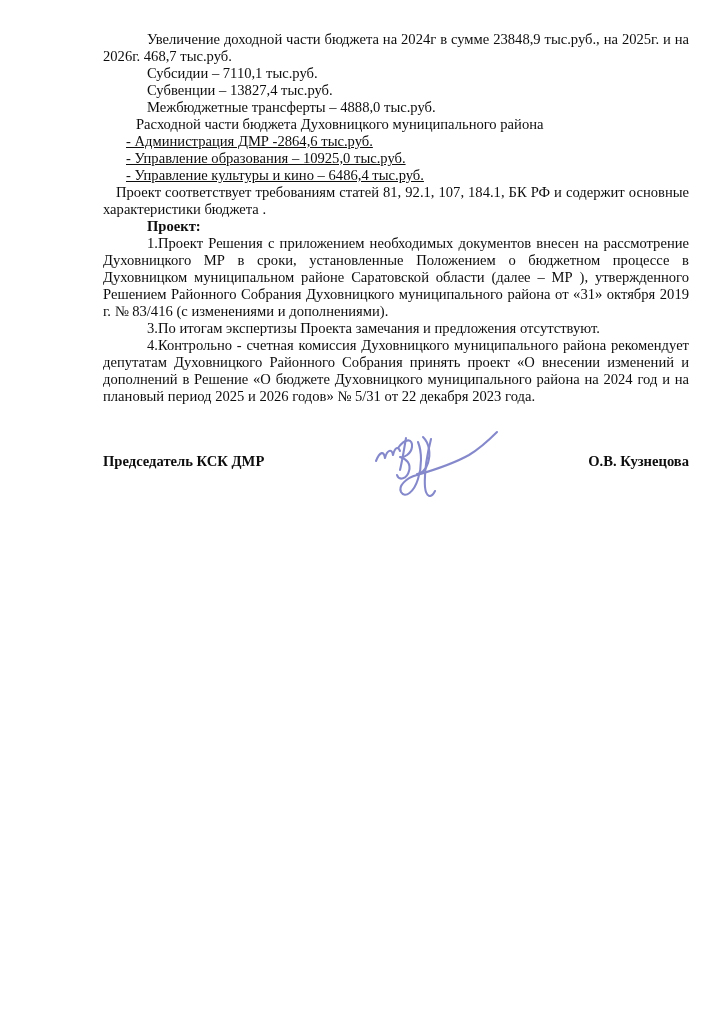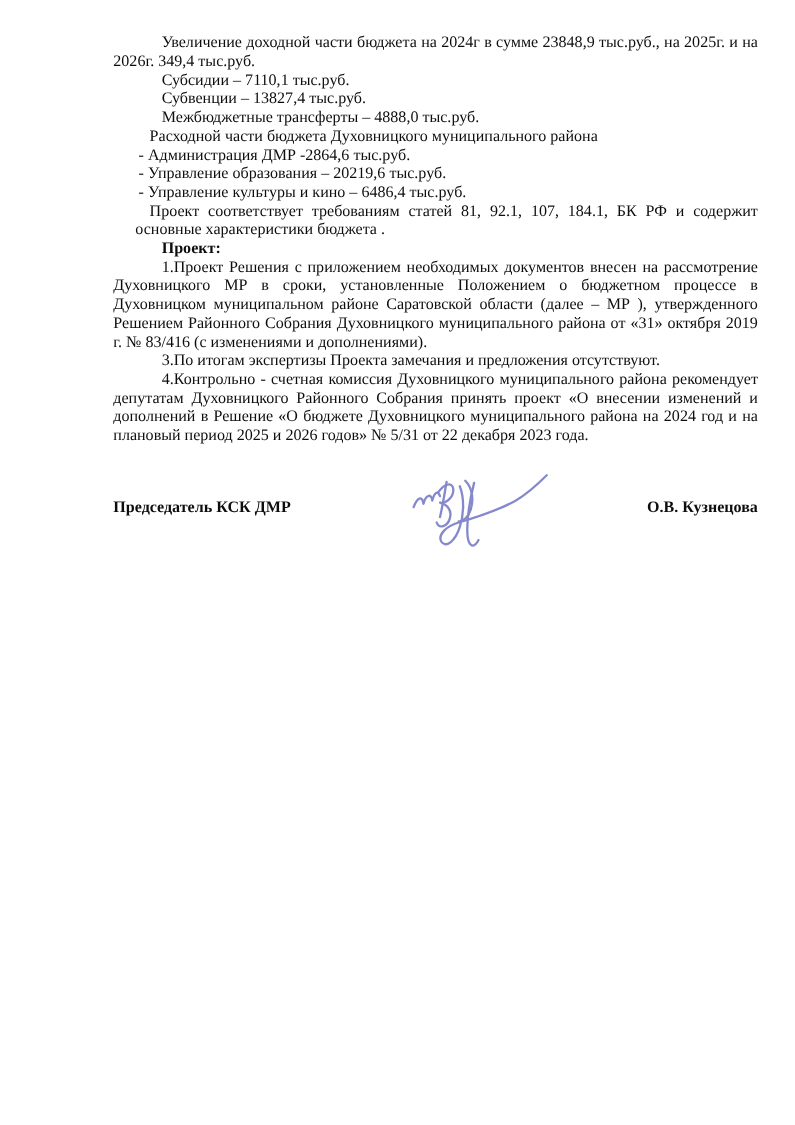--- a/index.html
+++ b/index.html
@@ -24,22 +24,22 @@
     top: 31px;
     width: 586px;
   }
   .para {
     margin: 0;
     padding: 0;
   }
   .justify { text-align: justify; }
   .indent-large  { text-indent: 44px; }
   .indent-medium { text-indent: 33px; }
-  .indent-small  { text-indent: 23px; }
-  .indent-tiny   { text-indent: 13px; margin-left: 20px; }
+  .indent-small  { text-indent: 23px; text-decoration: underline; }
+  .indent-tiny   { text-indent: 13px; }
   .conclusions-heading {
     margin: 0;
     font-weight: bold;
     text-indent: 44px;
     font-size: 14.6px;
     line-height: 17px;
   }
   .signature-row {
     position: relative;
     margin-top: 48px;
@@ -59,33 +59,33 @@
     height: 82px;
     pointer-events: none;
   }
 </style>
 </head>
 <body>
 
 <div class="page">
   <div class="content">
 
-    <p class="para justify indent-large">Увеличение доходной части бюджета на 2024г в сумме 23848,9 тыс.руб., на 2025г. и на 2026г. 349,4 тыс.руб.</p>
+    <p class="para justify indent-large">Увеличение доходной части бюджета на 2024г в сумме 23848,9 тыс.руб., на 2025г. и на 2026г. 468,7 тыс.руб.</p>
 
     <p class="para indent-large">Субсидии – 7110,1 тыс.руб.</p>
 
     <p class="para indent-large">Субвенции – 13827,4 тыс.руб.</p>
 
     <p class="para indent-large">Межбюджетные трансферты – 4888,0 тыс.руб.</p>
 
     <p class="para indent-medium">Расходной части бюджета Духовницкого муниципального района</p>
 
     <p class="para indent-small">- Администрация ДМР -2864,6 тыс.руб.</p>
 
-    <p class="para indent-small">- Управление образования – 20219,6 тыс.руб.</p>
+    <p class="para indent-small">- Управление образования – 10925,0 тыс.руб.</p>
 
     <p class="para indent-small">- Управление культуры и кино – 6486,4 тыс.руб.</p>
 
     <p class="para justify indent-tiny">Проект соответствует требованиям статей 81, 92.1, 107, 184.1, БК РФ и содержит основные характеристики бюджета .</p>
 
     <p class="conclusions-heading">Проект:</p>
 
     <p class="para justify indent-large">1.Проект Решения с приложением необходимых документов внесен на рассмотрение Духовницкого МР в сроки, установленные Положением о бюджетном процессе  в Духовницком муниципальном районе Саратовской области (далее – МР ), утвержденного Решением  Районного Собрания Духовницкого муниципального района  от «31» октября 2019 г. № 83/416 (с изменениями и дополнениями).</p>
 
 

